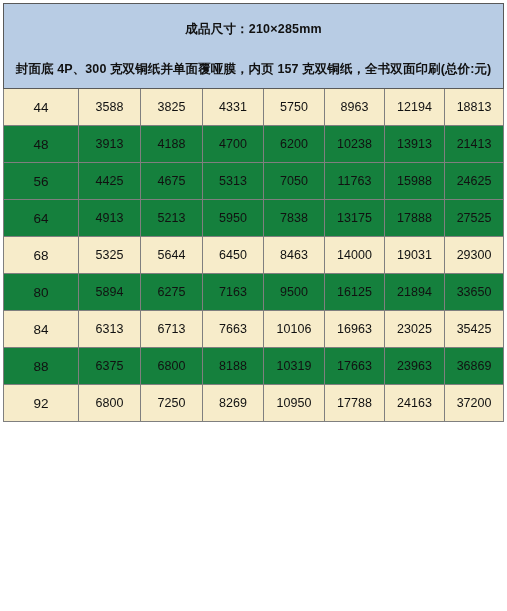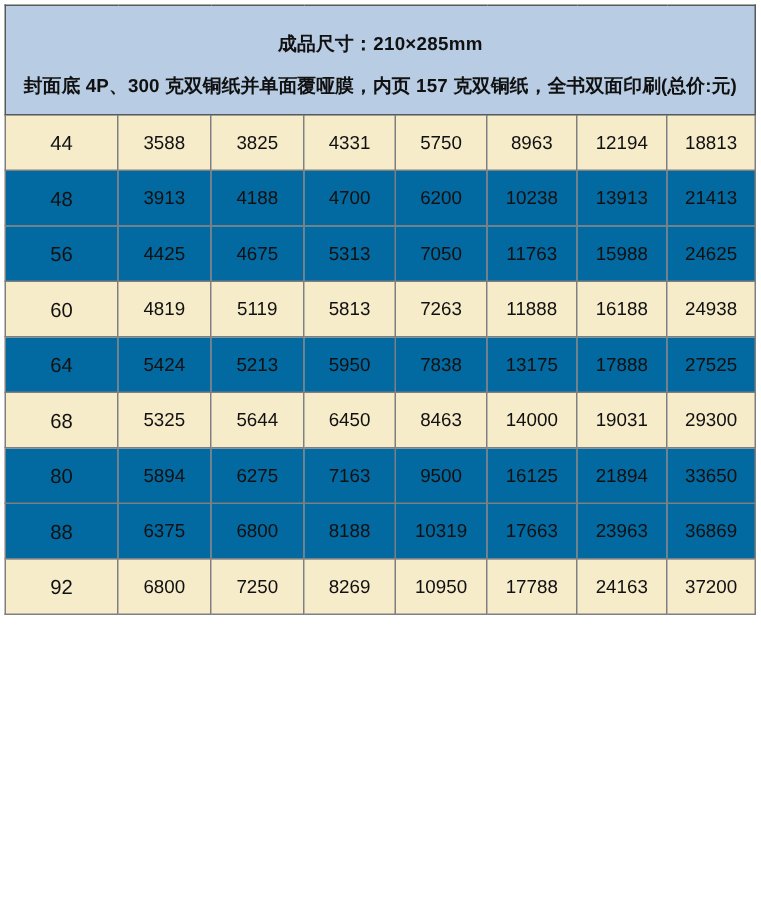--- a/index.html
+++ b/index.html
@@ -53,21 +53,21 @@
     letter-spacing: 0.2px;
     line-height: 22px;
     margin-top: 8px;
   }
   .title-line2 {
     font-size: 12.5px;
     font-weight: bold;
     color: #111111;
     letter-spacing: 0.1px;
     line-height: 22px;
-    margin-top: 6px;
+    margin-top: 18px;
   }
 
   
   .hdr {
     background: #fbe0d3;
     height: 64px;
     font-size: 13.5px;
     font-weight: bold;
     color: #111111;
   }
@@ -101,21 +101,21 @@
     font-size: 12.5px;
     font-weight: bold;
     color: #111111;
     line-height: 1;
     white-space: nowrap;
   }
 
   
   tbody tr { height: 37px; }
   tbody tr.odd td  { background: #f7ecca; margin-left: 28px; }
-  tbody tr.even td { background: #0369a1; }
+  tbody tr.even td { background: #15803d; }
 
   td.pcount {
     width: 75px;
     font-size: 13.5px;
     font-weight: bold;
     color: #111111;
   }
   td.val {
     font-size: 12.5px;
     color: #111111;
@@ -172,33 +172,23 @@
         <tr class="even">
           <td class="pcount">56</td>
           <td class="val">4425</td>
           <td class="val">4675</td>
           <td class="val">5313</td>
           <td class="val">7050</td>
           <td class="val">11763</td>
           <td class="val">15988</td>
           <td class="val">24625</td>
         </tr>
-        <tr class="odd">
-          <td class="pcount">60</td>
-          <td class="val">4819</td>
-          <td class="val">5119</td>
-          <td class="val">5813</td>
-          <td class="val">7263</td>
-          <td class="val">11888</td>
-          <td class="val">16188</td>
-          <td class="val">24938</td>
-        </tr>
         <tr class="even">
           <td class="pcount">64</td>
-          <td class="val">5424</td>
+          <td class="val">4913</td>
           <td class="val">5213</td>
           <td class="val">5950</td>
           <td class="val">7838</td>
           <td class="val">13175</td>
           <td class="val">17888</td>
           <td class="val">27525</td>
         </tr>
         <tr class="odd">
           <td class="pcount">68</td>
           <td class="val">5325</td>
@@ -212,20 +202,30 @@
         <tr class="even">
           <td class="pcount">80</td>
           <td class="val">5894</td>
           <td class="val">6275</td>
           <td class="val">7163</td>
           <td class="val">9500</td>
           <td class="val">16125</td>
           <td class="val">21894</td>
           <td class="val">33650</td>
         </tr>
+        <tr class="odd">
+          <td class="pcount">84</td>
+          <td class="val">6313</td>
+          <td class="val">6713</td>
+          <td class="val">7663</td>
+          <td class="val">10106</td>
+          <td class="val">16963</td>
+          <td class="val">23025</td>
+          <td class="val">35425</td>
+        </tr>
         <tr class="even">
           <td class="pcount">88</td>
           <td class="val">6375</td>
           <td class="val">6800</td>
           <td class="val">8188</td>
           <td class="val">10319</td>
           <td class="val">17663</td>
           <td class="val">23963</td>
           <td class="val">36869</td>
         </tr>

